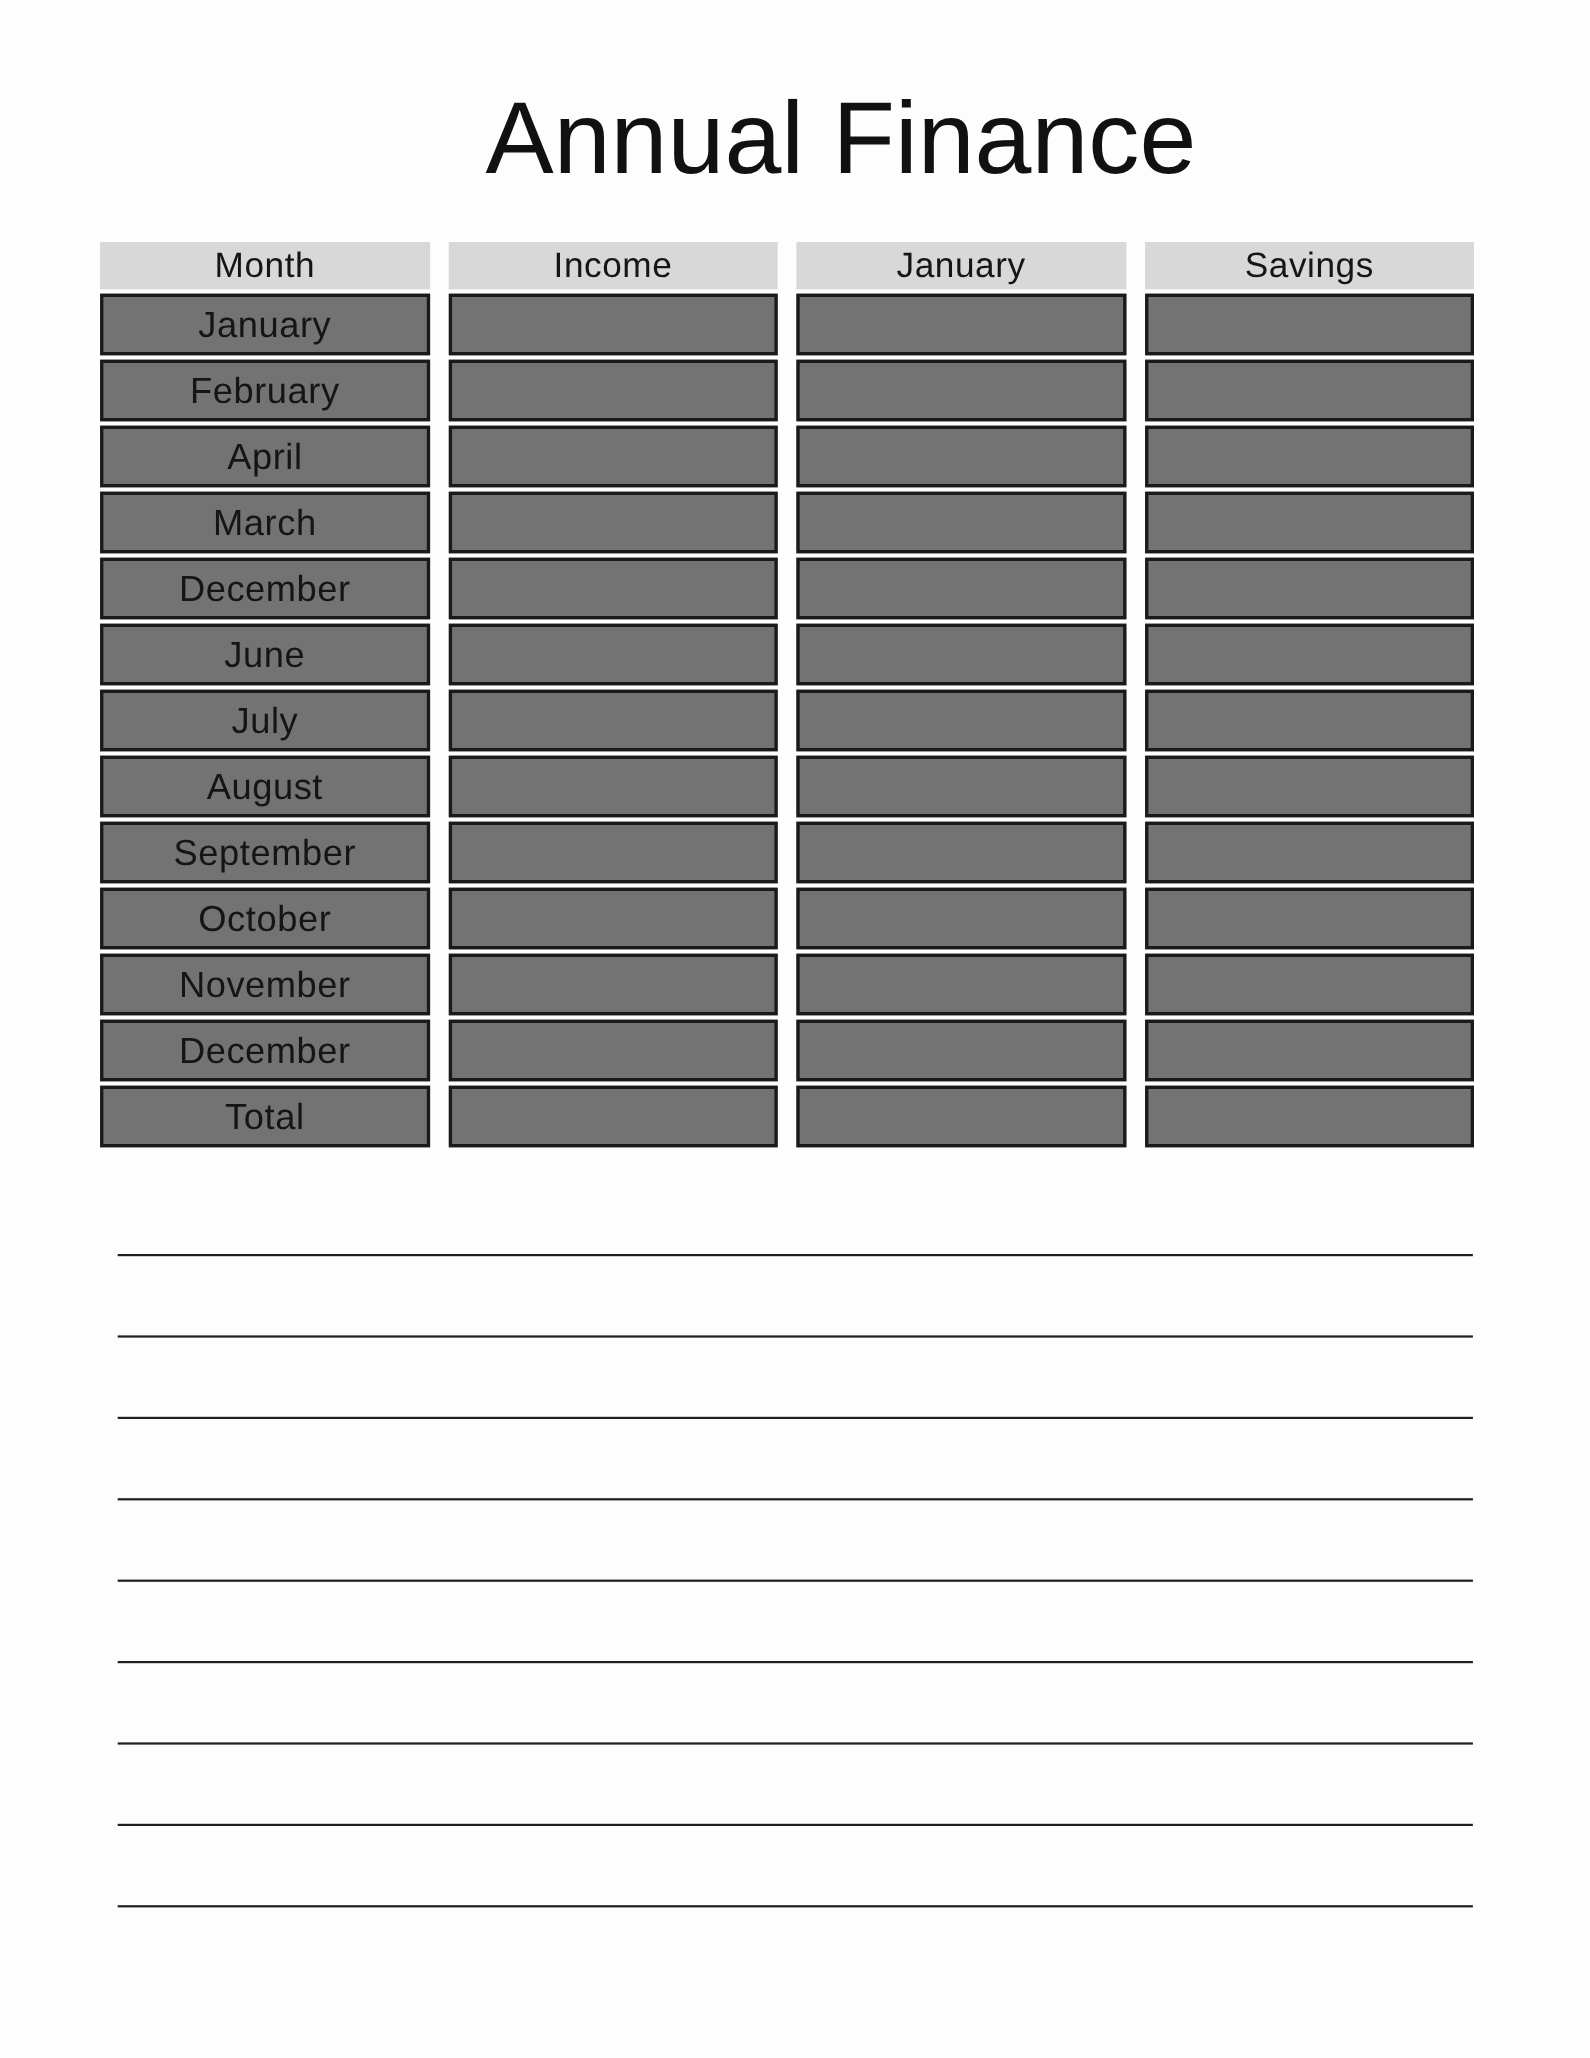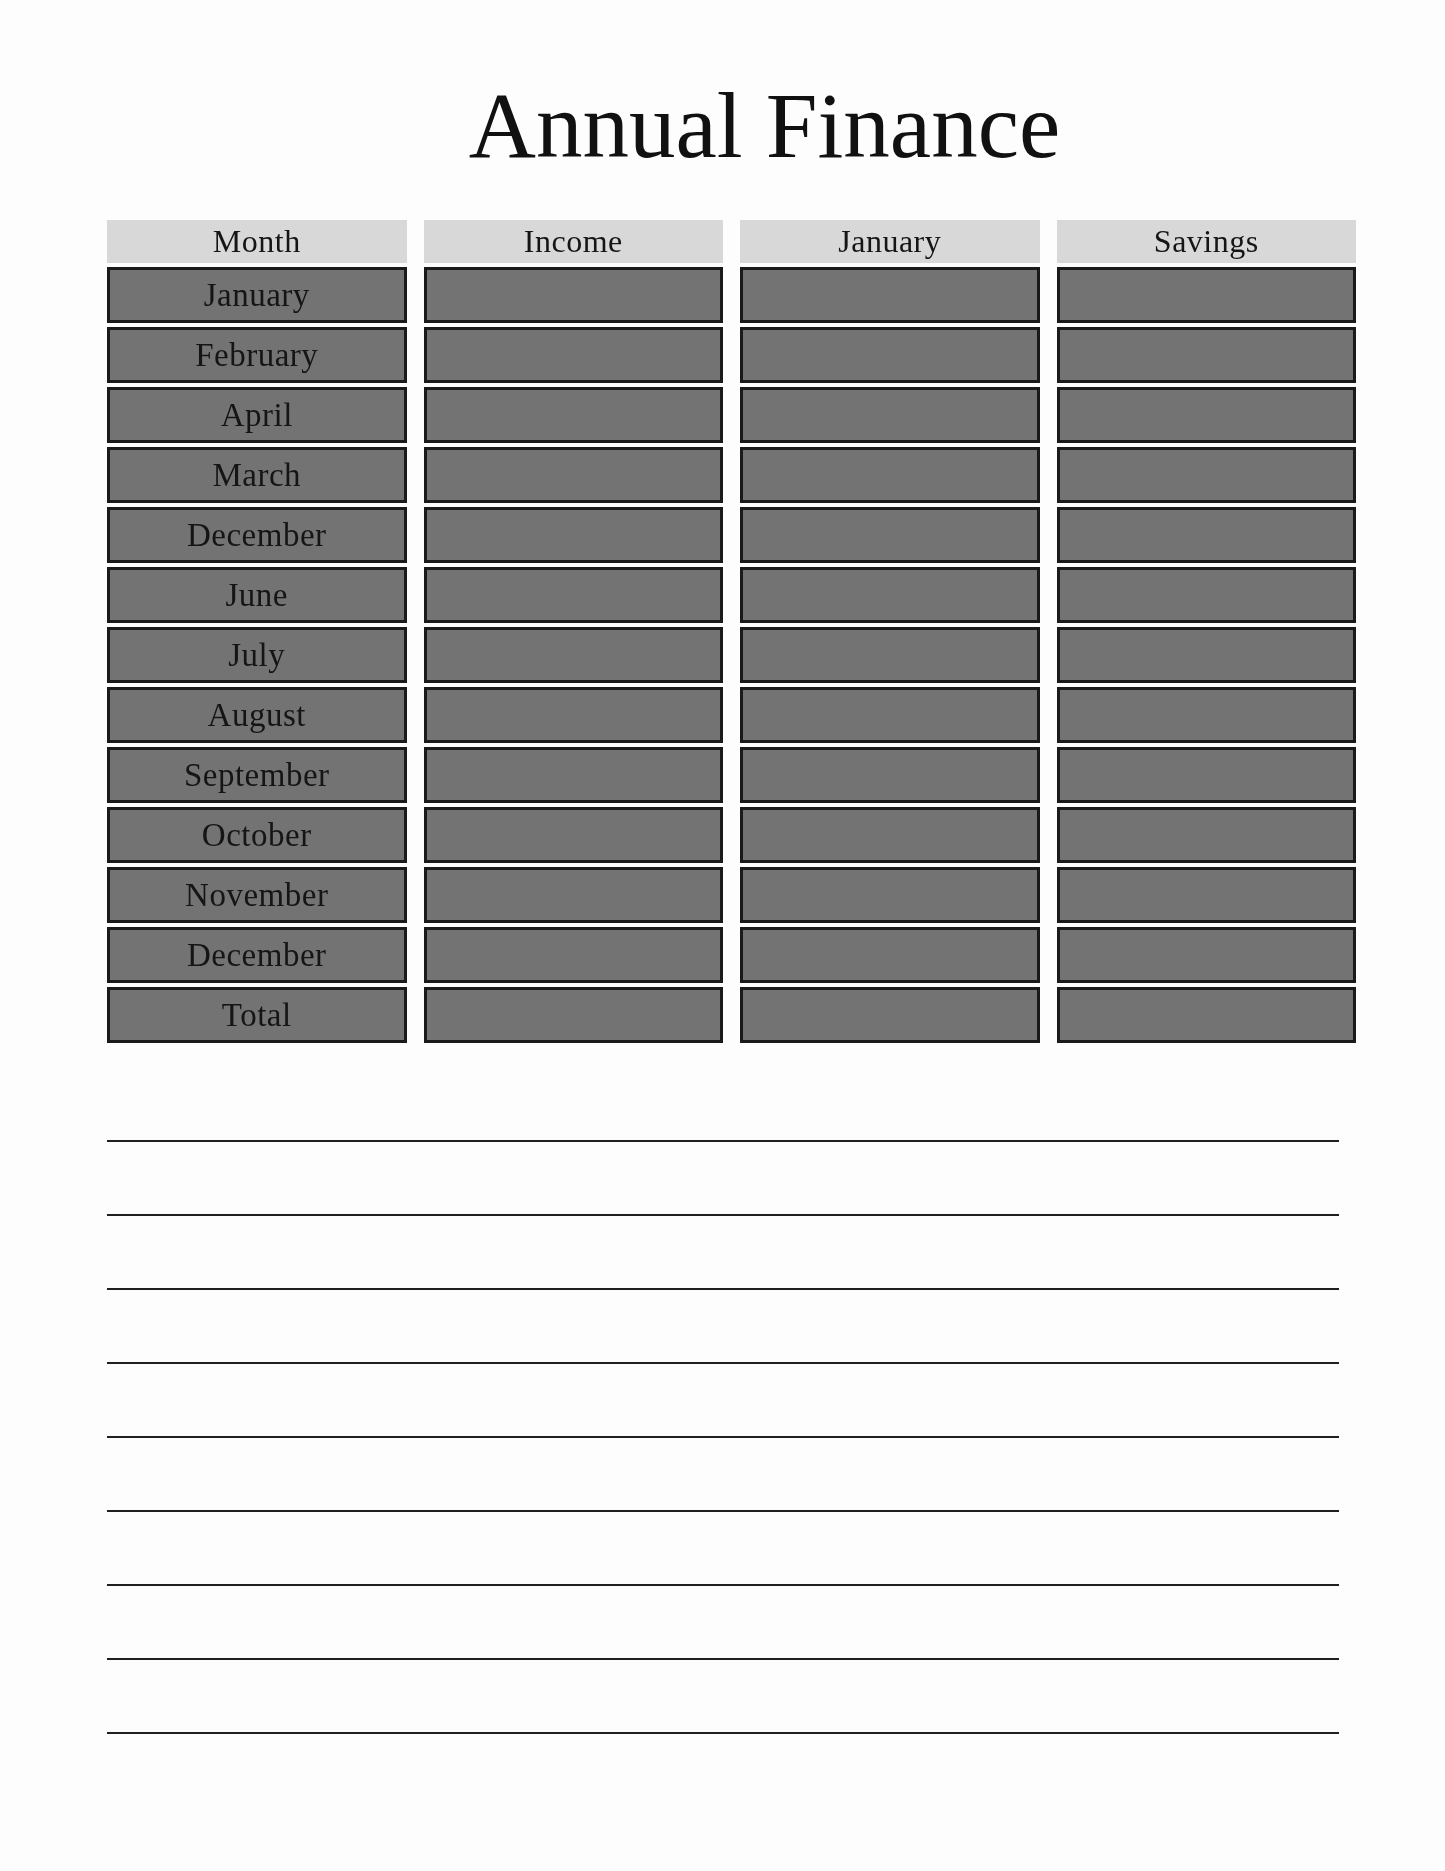--- a/index.html
+++ b/index.html
@@ -8,41 +8,41 @@
     --text:#161616;
     --rule:#1f1f1f;
     --page-bg:#fdfdfd;
   }
   html,body{margin:0;padding:0;background:#fff;}
   .page{
     position:relative;
     width:1445px;
     height:1871px;
     background:var(--page-bg);
-    font-family:Liberation Serif, serif;
+    font-family:Liberation Sans, sans-serif;
     color:var(--text);
     overflow:hidden;
   }
   .title{
     position:absolute;
     top:72px;
     left:42px;              
     width:1445px;
     margin:0;
     text-align:center;
     font-size:93px;
     font-weight:400;
     letter-spacing:0px;
     color:#111;
     white-space:nowrap;
   }
   .table{
     position:absolute;
     top:220px;
-    left:107px;
+    left:91px;
     width:1249px;
     display:flex;
     gap:17px;
   }
   .col{
     flex:1;
     display:flex;
     flex-direction:column;
     min-width:0;
   }

